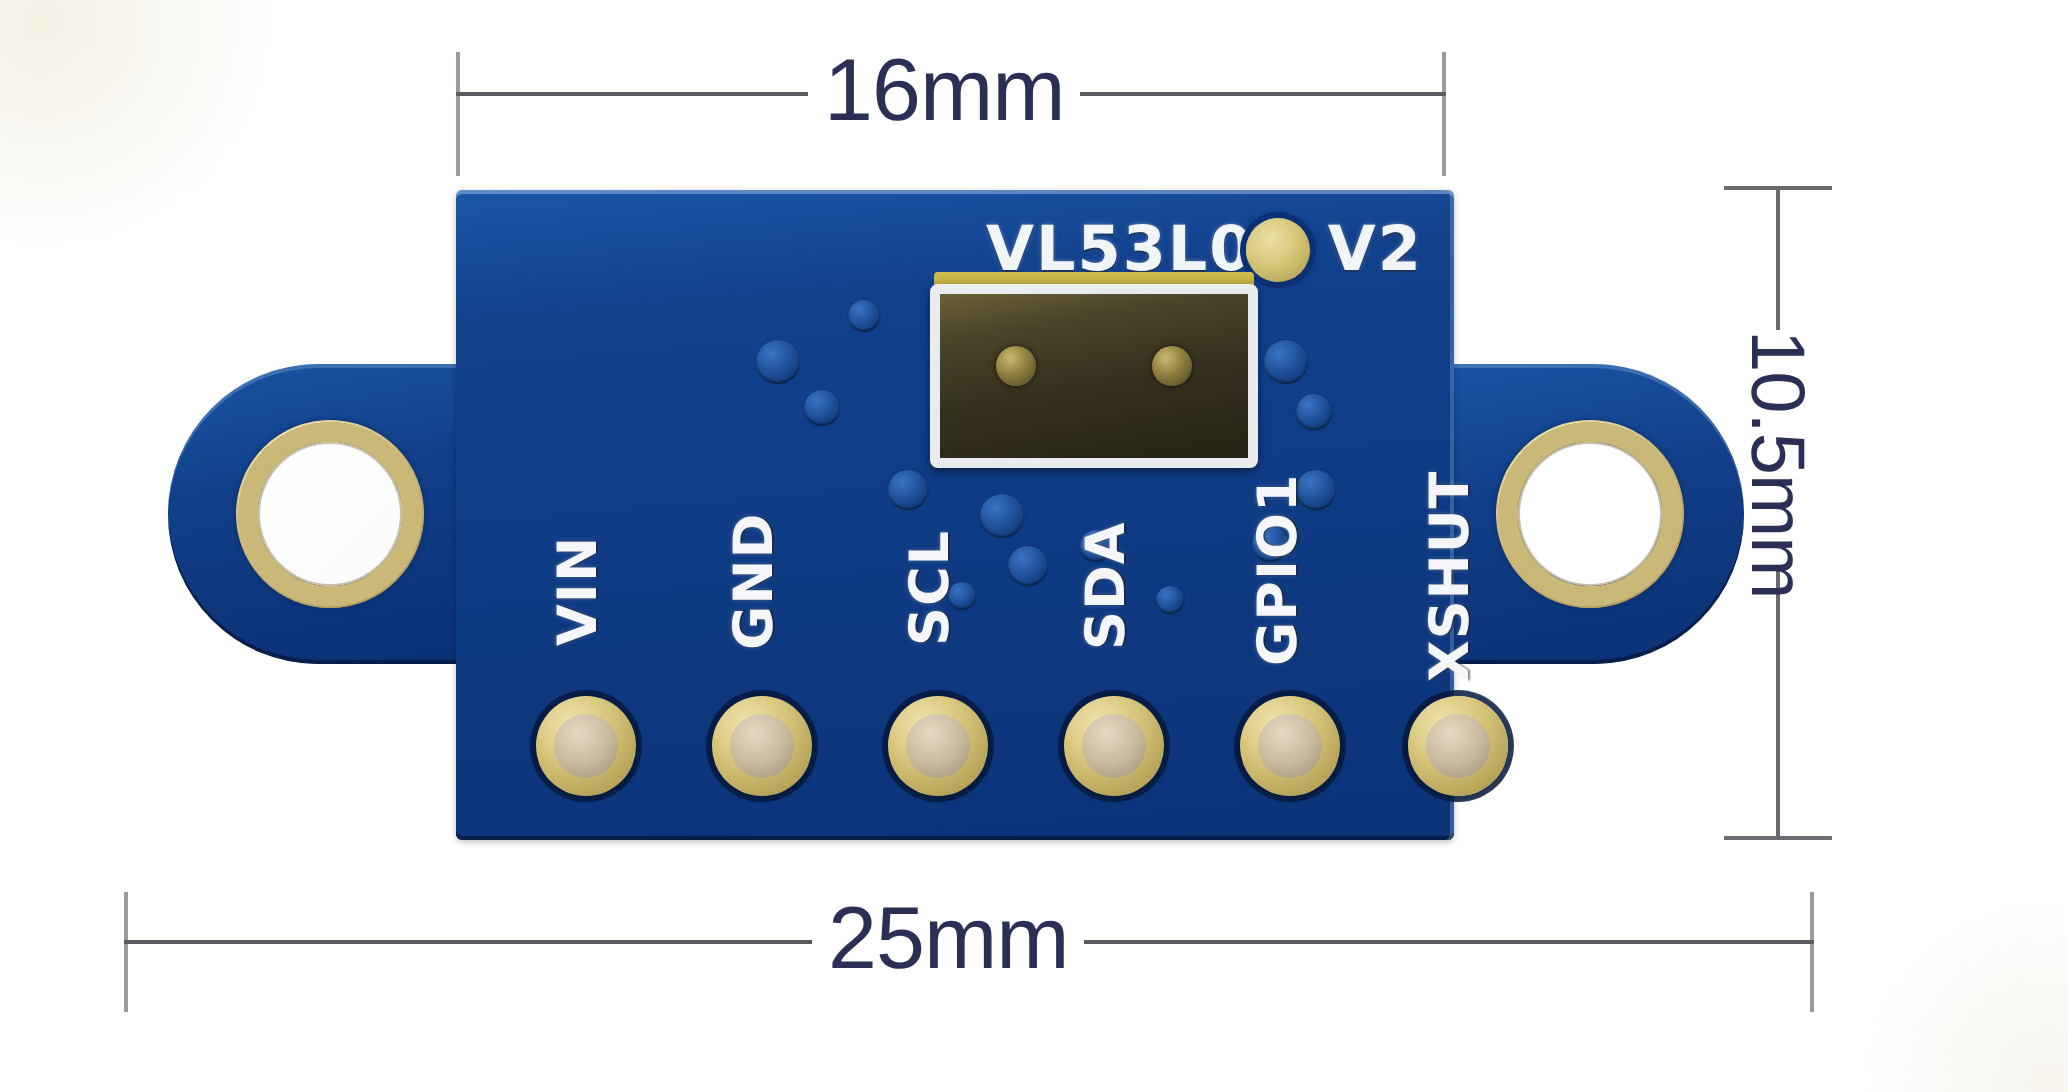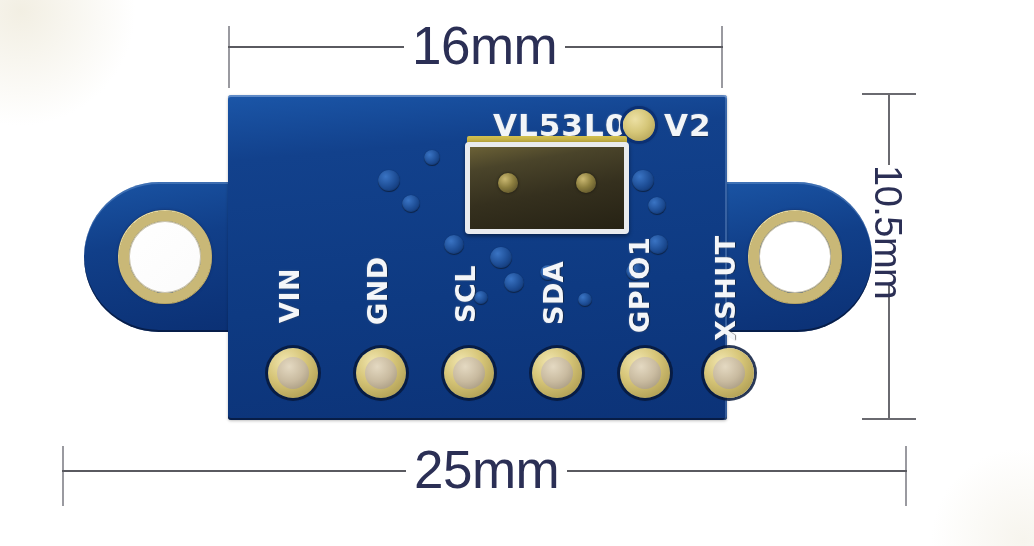--- a/index.html
+++ b/index.html
@@ -53,21 +53,21 @@
   }
   .dim-label {
     position: absolute;
     color: #2b2f55;
     font-family: "Liberation Sans", sans-serif;
     font-weight: 400;
     background: #ffffff;
     white-space: nowrap;
     letter-spacing: -0.5px;
   }
-  .dim-label.horiz { font-size: 53px; line-height: 40px; padding: 0 8px; }
+  .dim-label.horiz { font-size: 44px; line-height: 40px; padding: 0 8px; }
   .dim-label.vert {
     font-size: 38px; line-height: 38px; padding: 8px 0;
     transform: rotate(90deg);
     transform-origin: center center;
   }
 
   
   .pcb-wrap {
     position: absolute;
     left: 62px; top: 92px;

